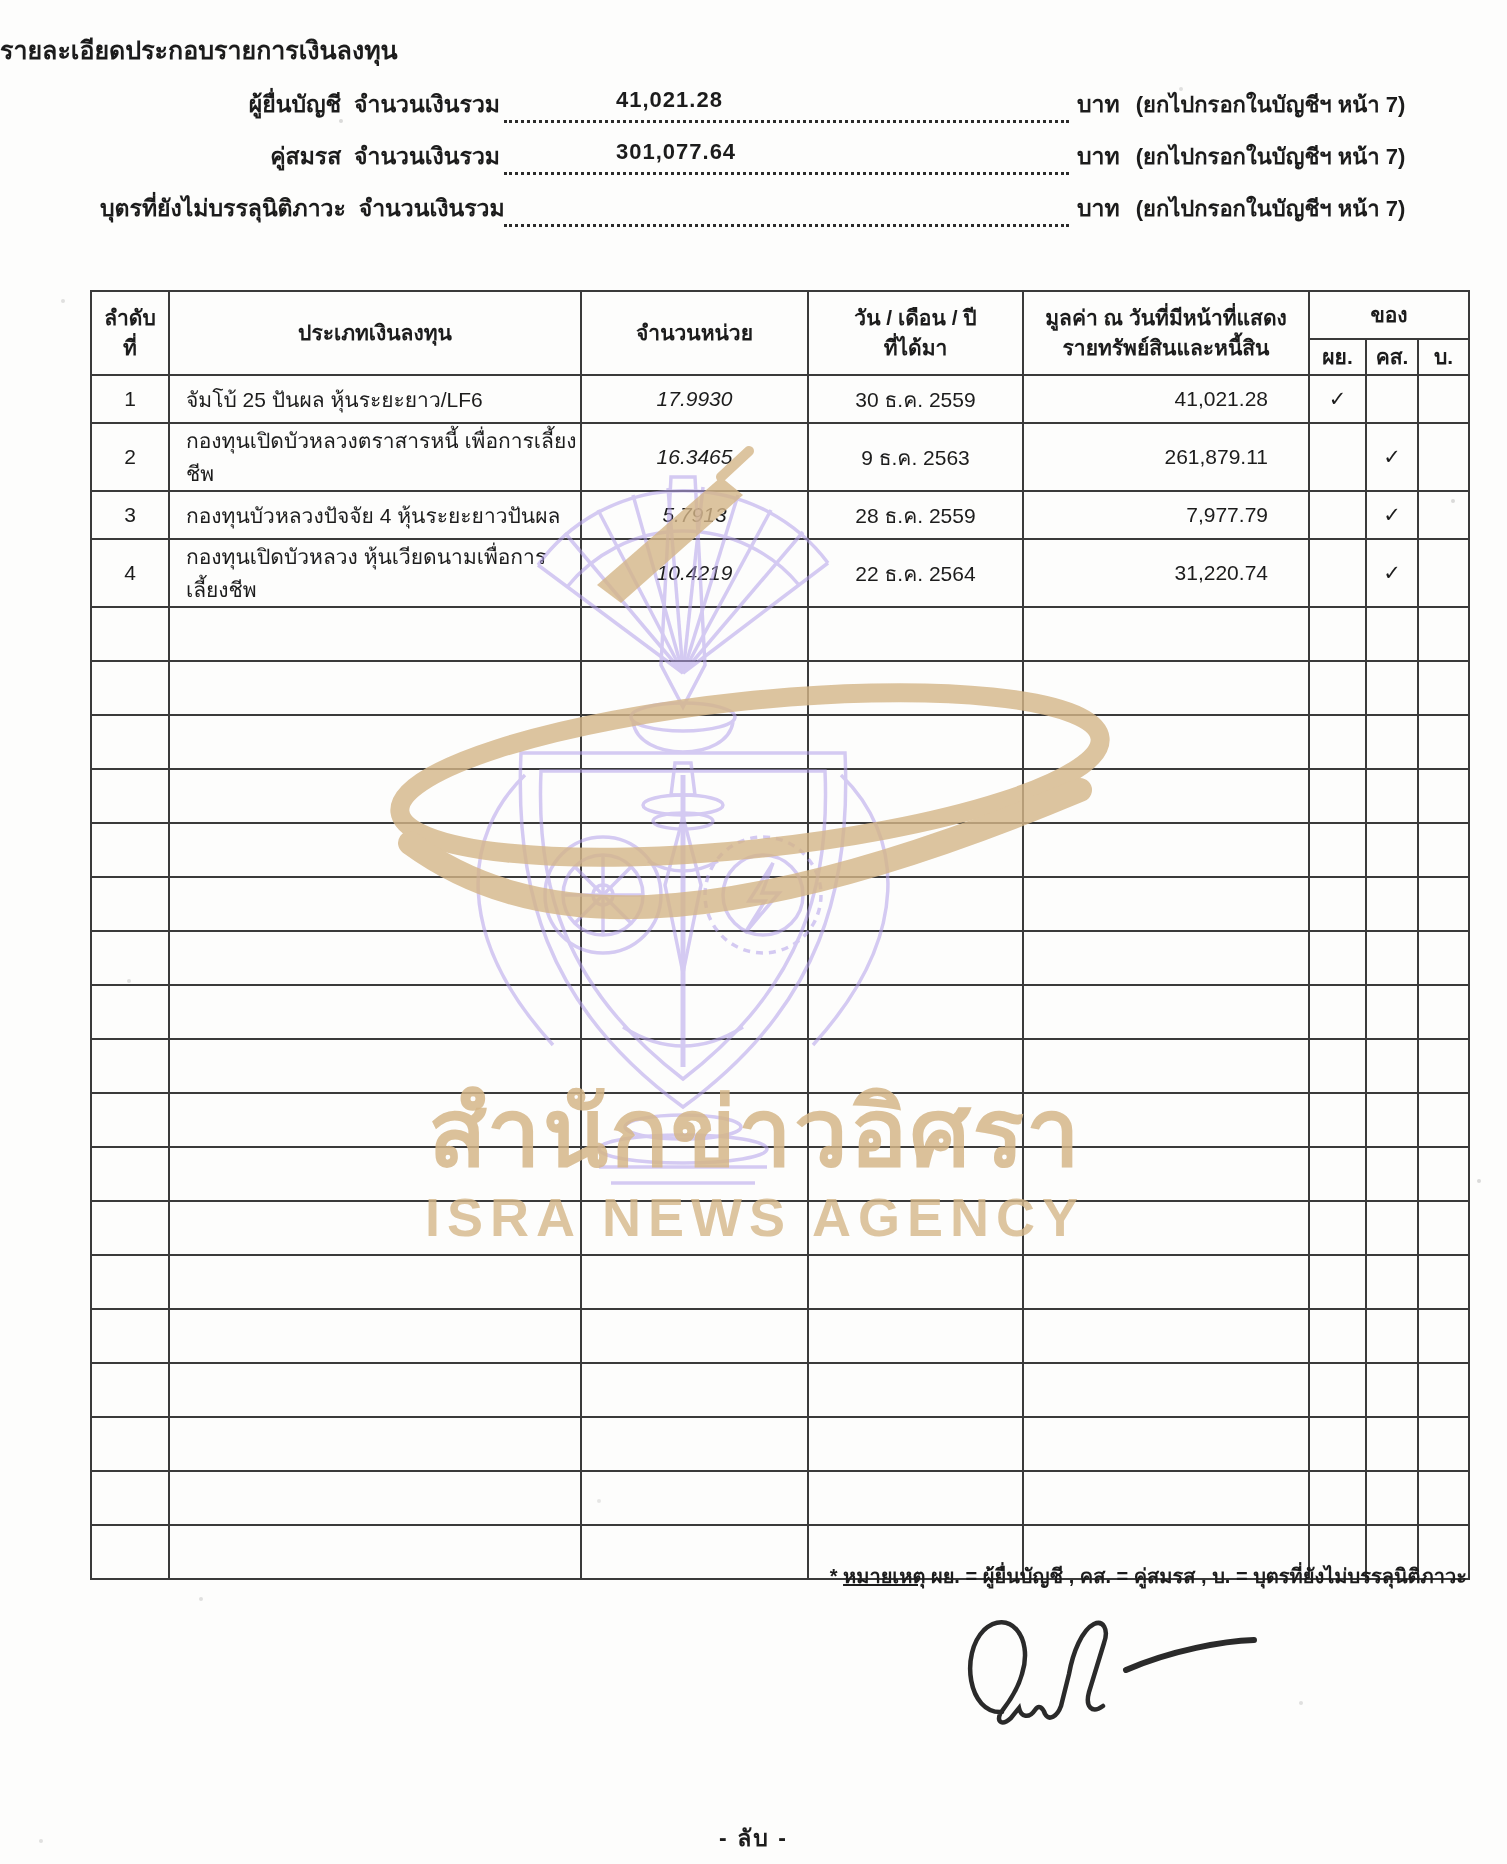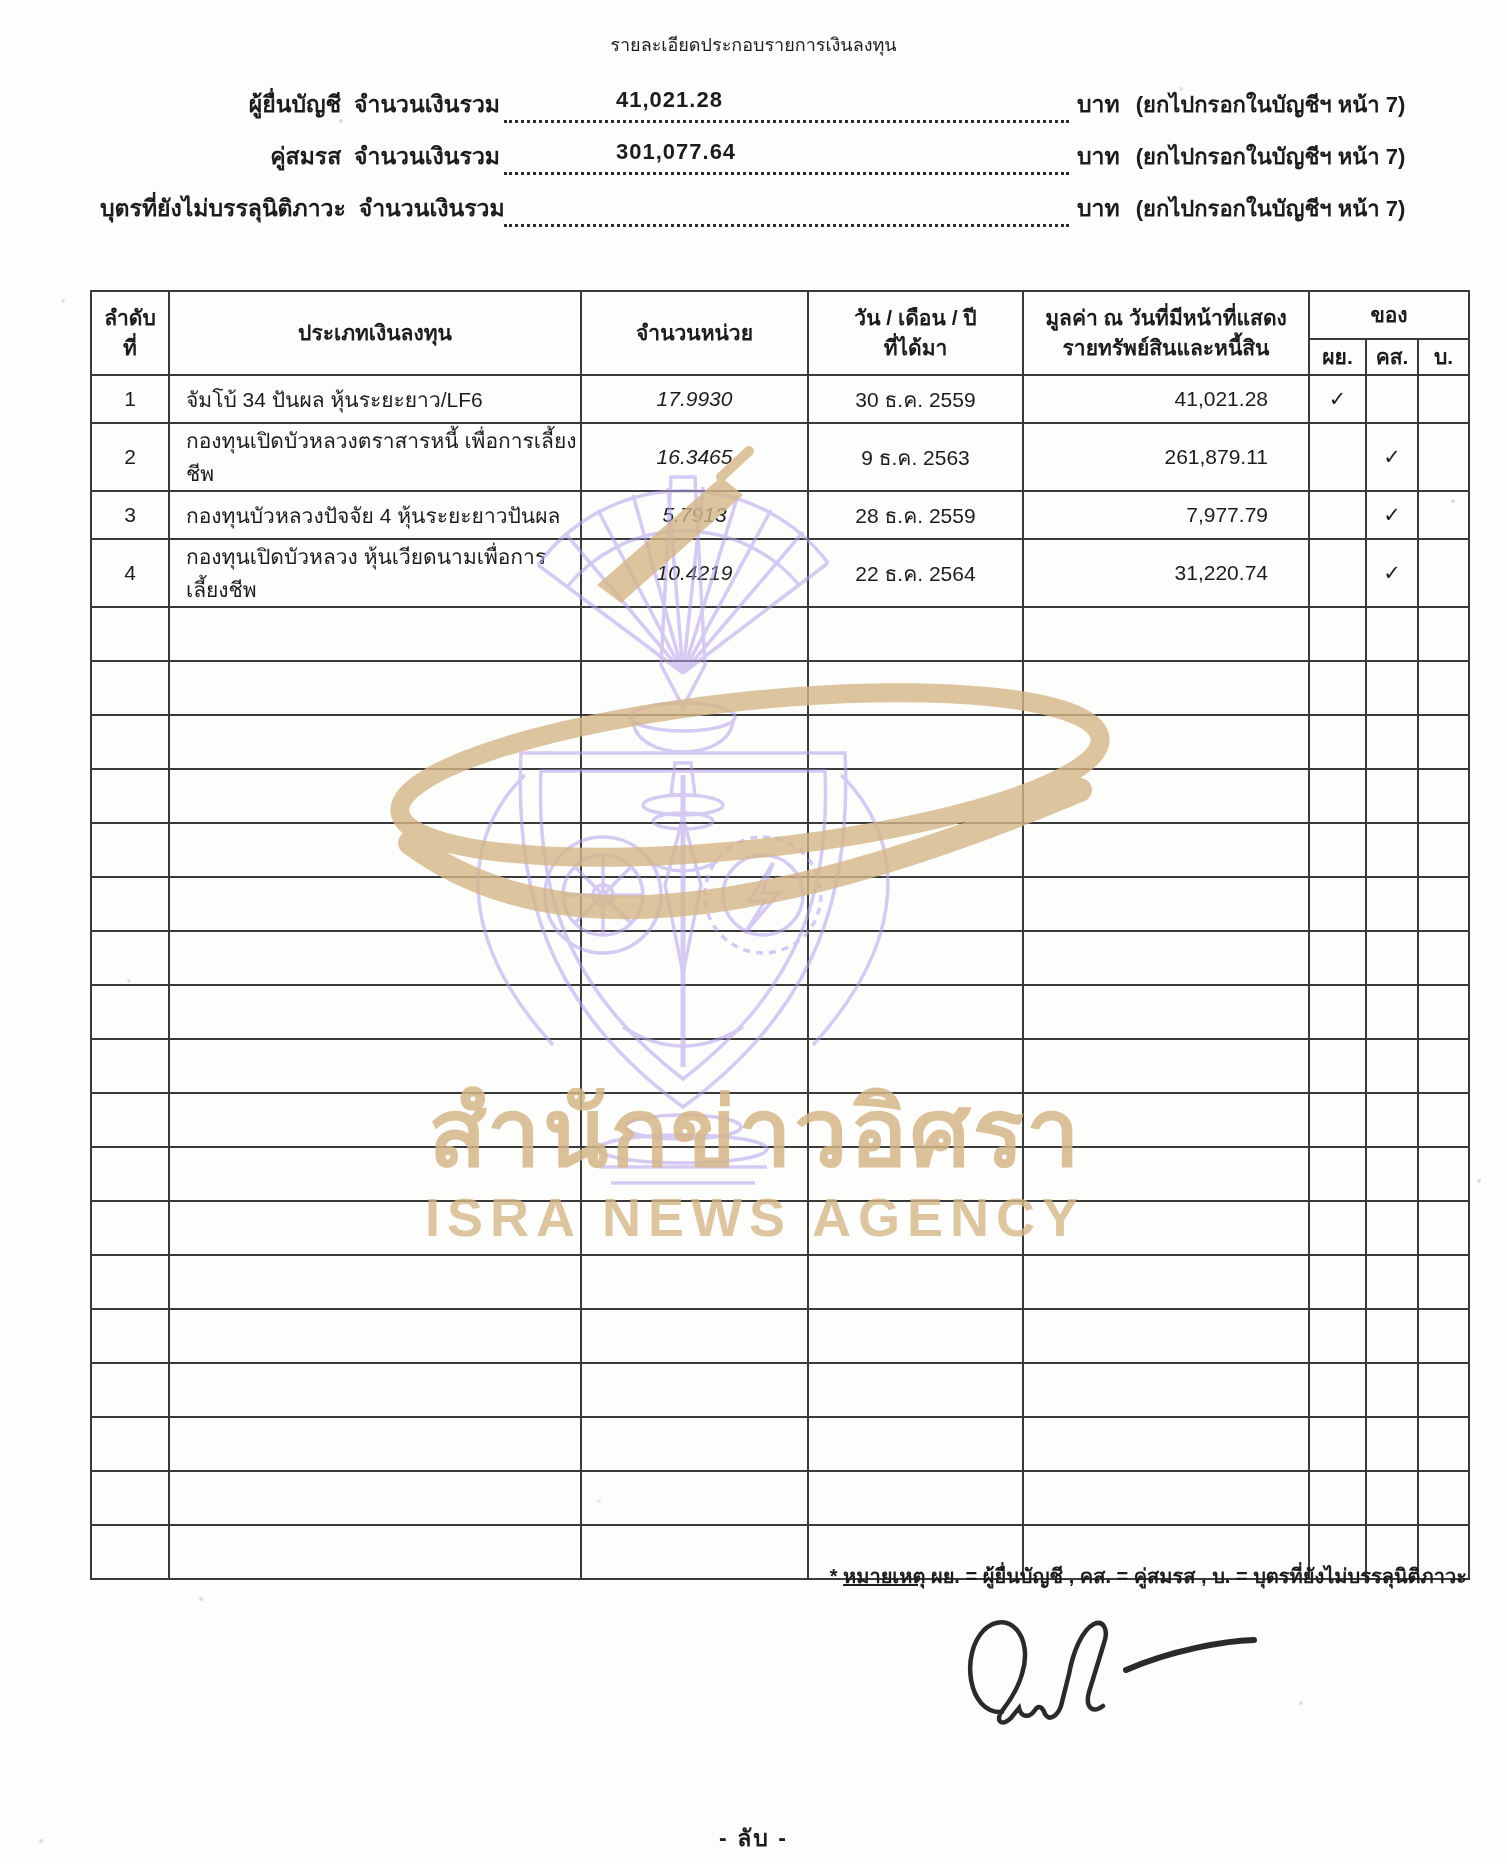--- a/index.html
+++ b/index.html
@@ -21,21 +21,21 @@
     position: absolute; left: 0; top: 0; width: 2px; height: 2px;
     background: transparent; opacity: .35; border-radius: 50%;
     box-shadow: 340px 120px 0 1px #9a9a9a, 1180px 88px 0 1px #ababab,
       62px 300px 0 1px #ababab, 1452px 500px 0 1px #9a9a9a,
       128px 980px 0 1px #ababab, 1478px 1180px 0 1px #9a9a9a,
       200px 1598px 0 1px #ababab, 598px 1500px 0 1px #bdbdbd,
       1300px 1702px 0 1px #ababab, 40px 1840px 0 1px #ababab;
   }
   .title {
     position: absolute; top: 30px; left: 0; width: 100%;
-    text-align: center; font-size: 18px; font-weight: 400;
+    font-size: 25px; font-weight: 700;
   }
   
   .summary { position: absolute; top: 86px; left: 100px; width: 1370px; }
   .summary-row { display: flex; align-items: center; margin-bottom: 14px; }
   .sum-label { width: 400px; text-align: right; font-weight: 700; font-size: 23px; padding-bottom: 2px; white-space: pre; }
   .sum-dotted {
     width: 565px; margin-left: 4px; border-bottom: 3.5px dotted #2b2b2b;
     padding-left: 112px; font-size: 22px; font-weight: 600; height: 36px;
     letter-spacing: 1px;
   }
@@ -154,21 +154,21 @@
         </tr>
         <tr class="h2">
           <th>ผย.</th>
           <th>คส.</th>
           <th>บ.</th>
         </tr>
       </thead>
       <tbody>
           <tr>
             <td class="c-no">1</td>
-            <td class="c-type">จัมโบ้ 34 ปันผล หุ้นระยะยาว/LF6</td>
+            <td class="c-type">จัมโบ้ 25 ปันผล หุ้นระยะยาว/LF6</td>
             <td class="c-units">17.9930</td>
             <td class="c-date">30 ธ.ค. 2559</td>
             <td class="c-value">41,021.28</td>
             <td class="c-py">✓</td>
             <td class="c-ks"></td>
             <td class="c-b"></td>
           </tr>
           <tr>
             <td class="c-no">2</td>
             <td class="c-type">กองทุนเปิดบัวหลวงตราสารหนี้ เพื่อการเลี้ยงชีพ</td>

